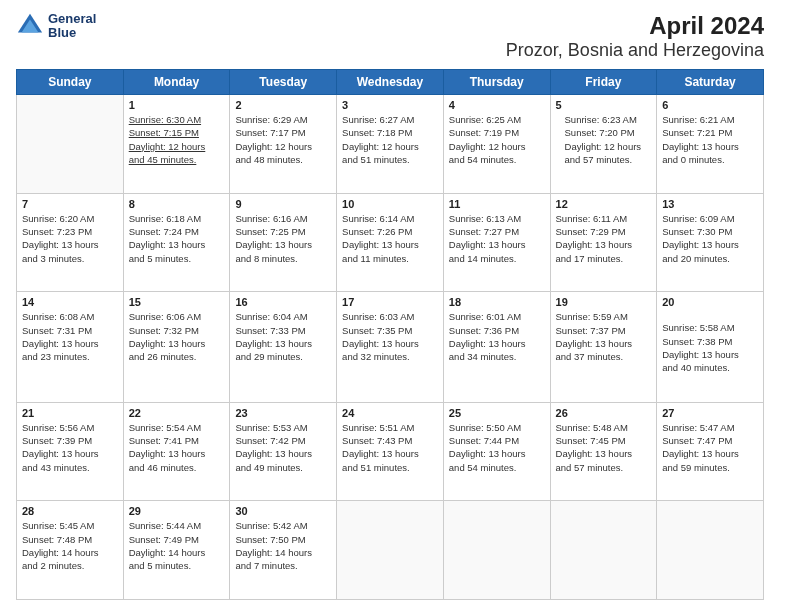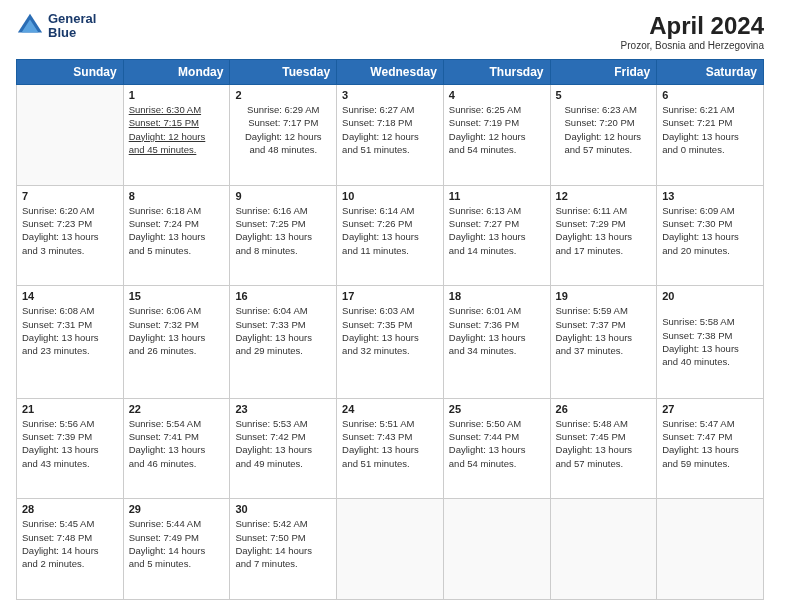--- a/index.html
+++ b/index.html
@@ -42,35 +42,35 @@
     }
     .title-area {
       text-align: right;
     }
     .main-title {
       font-size: 24px;
       font-weight: bold;
       color: #222;
     }
     .subtitle {
-      font-size: 10px;
+      font-size: 18px;
       color: #333;
       font-weight: normal;
     }
     .calendar {
       flex: 1;
       border: 1px solid #ccc;
       border-collapse: collapse;
       width: 100%;
       table-layout: fixed;
     }
     .calendar th {
       background-color: #2a6db5;
       color: #fff;
-      text-align: right;
+      text-align: center;
       padding: 5px 6px;
       font-size: 12px;
       border: 1px solid #1a5da0;
     }
     .calendar td {
       border: 1px solid #ccc;
       vertical-align: top;
       padding: 4px 5px;
       font-size: 10px;
       color: #333;
@@ -129,21 +129,21 @@
           <td class="empty-cell"></td>
           <td>
             <div class="day-number">1</div>
             <div class="day-info" style="white-space: pre-line; text-decoration: underline;">Sunrise: 6:30 AM
 Sunset: 7:15 PM
 Daylight: 12 hours
 and 45 minutes.</div>
           </td>
           <td>
             <div class="day-number">2</div>
-            <div class="day-info" style="white-space: pre-line; text-align: center;">Sunrise: 6:29 AM
+            <div class="day-info" style="white-space: pre-line;">Sunrise: 6:29 AM
 Sunset: 7:17 PM
 Daylight: 12 hours
 and 48 minutes.</div>
           </td>
           <td>
             <div class="day-number">3</div>
             <div class="day-info" style="white-space: pre-line;">Sunrise: 6:27 AM
 Sunset: 7:18 PM
 Daylight: 12 hours
 and 51 minutes.</div>

